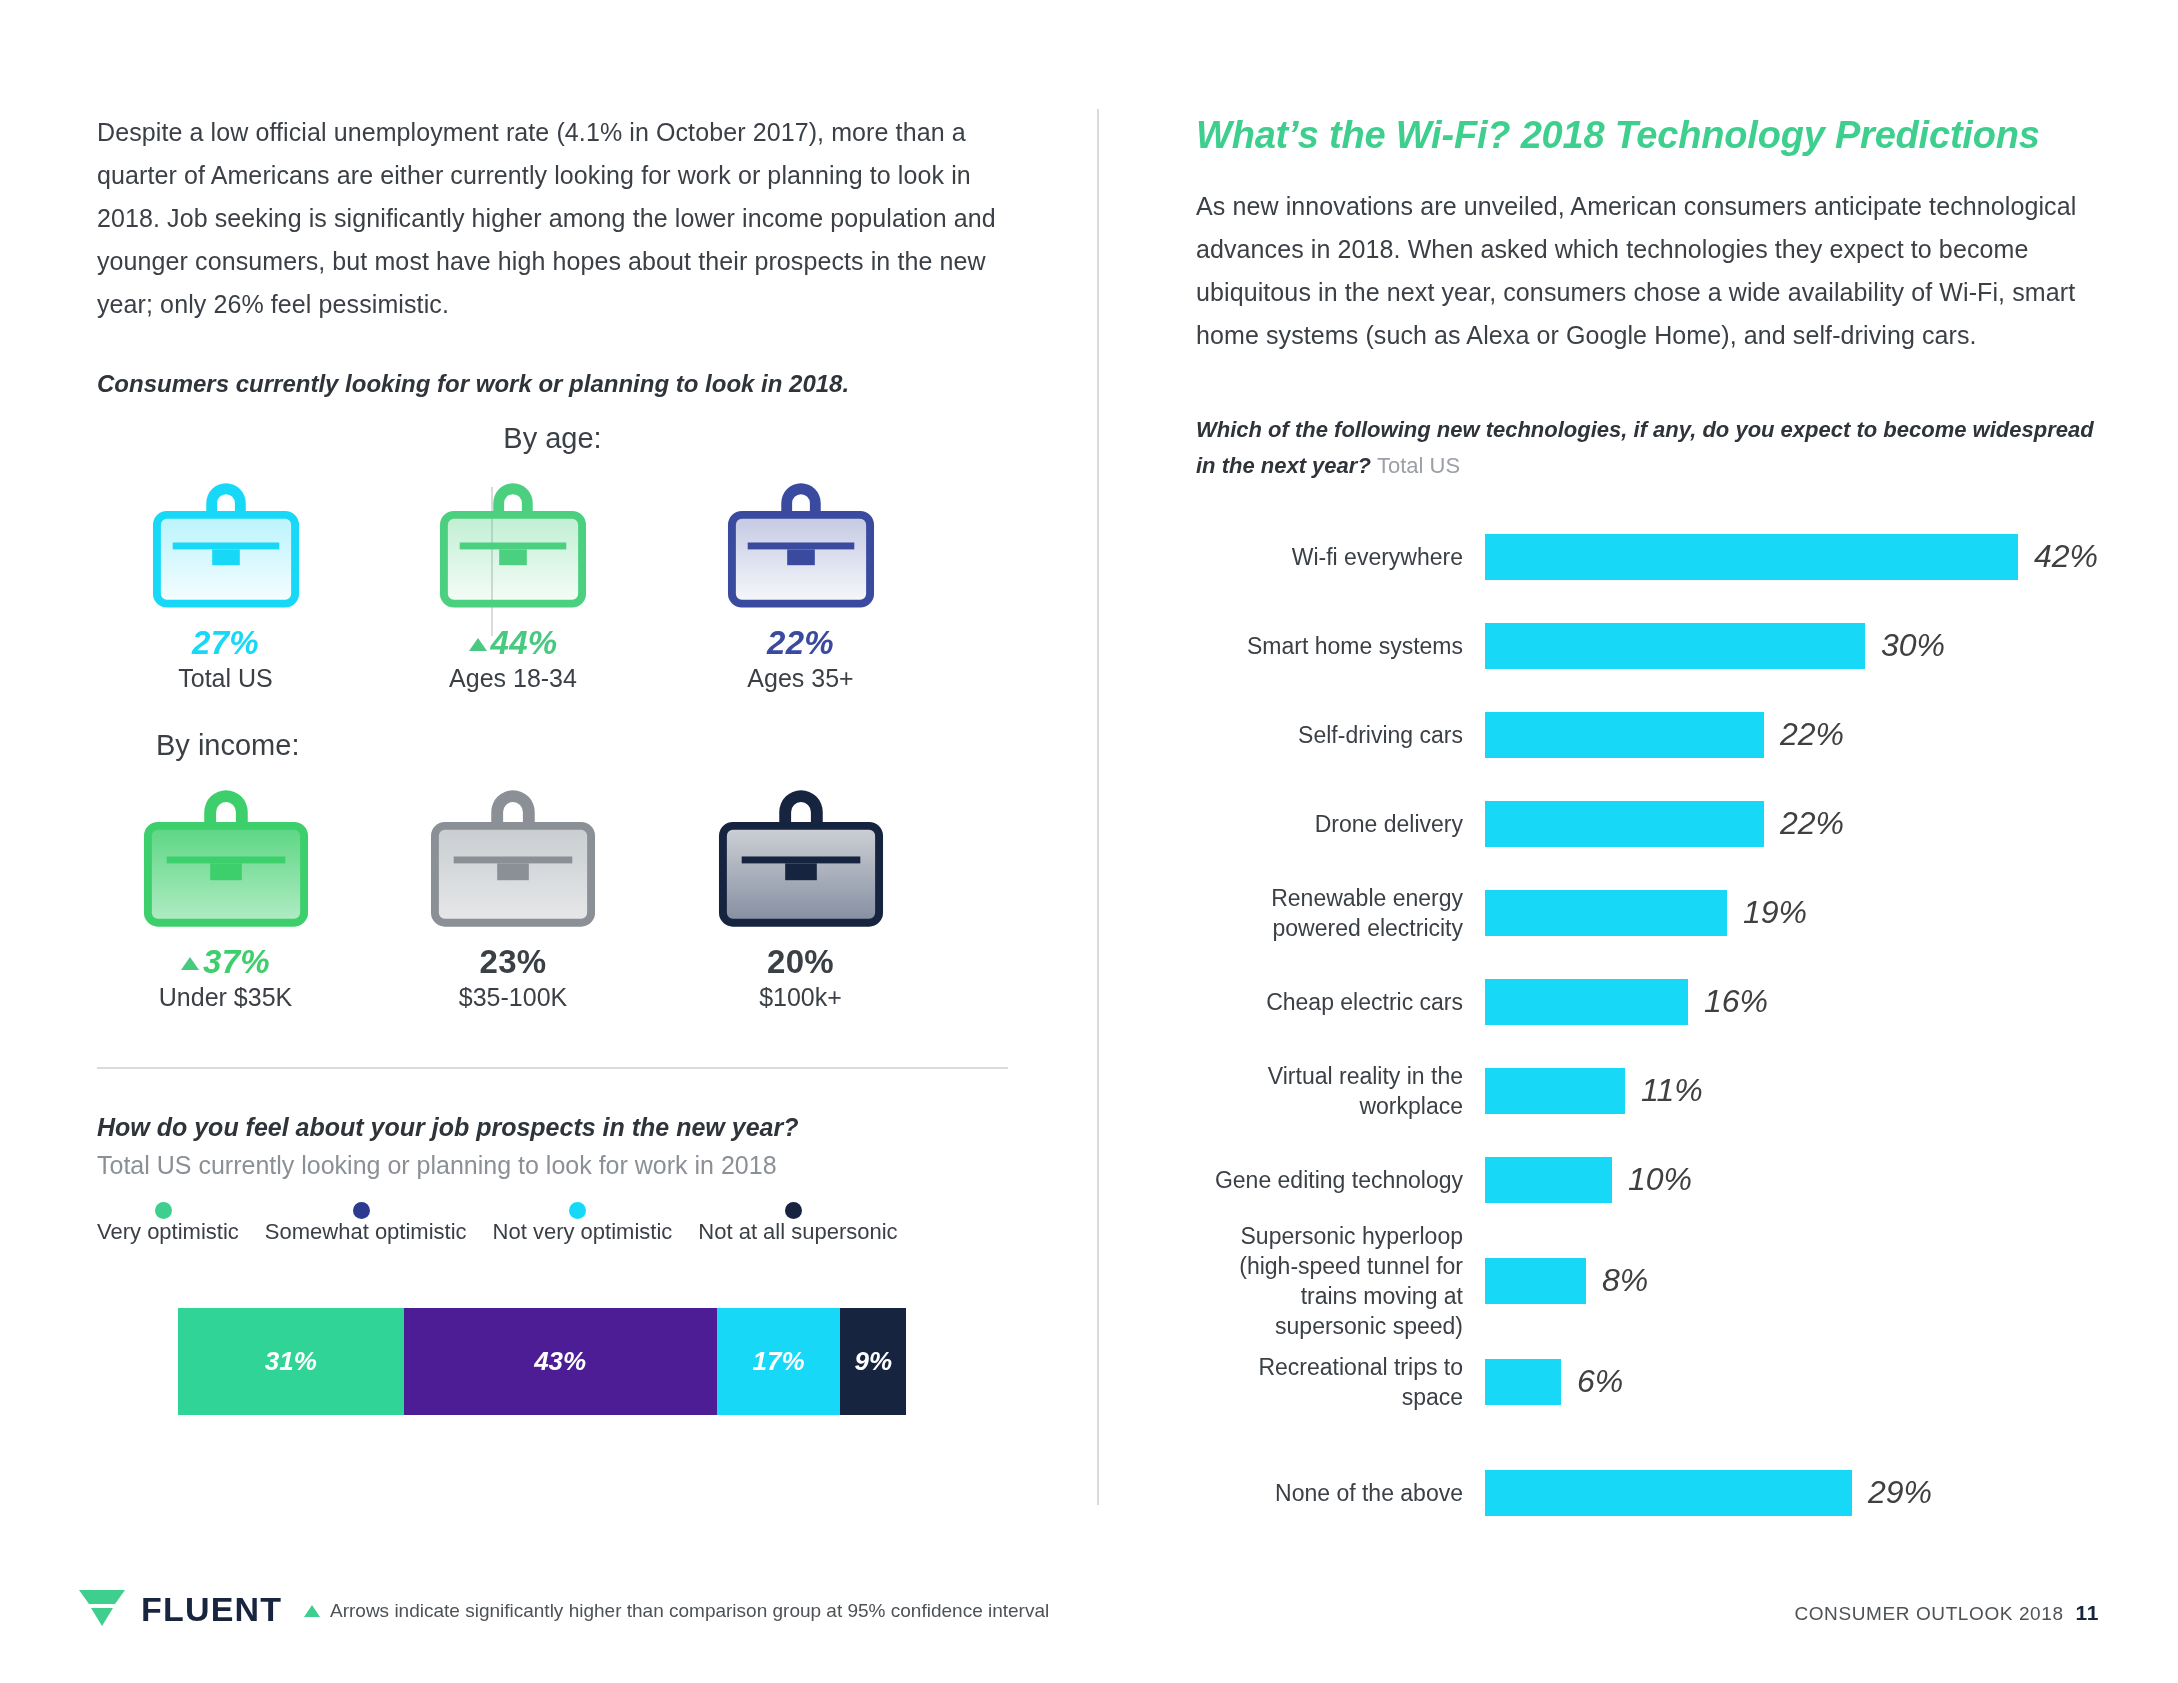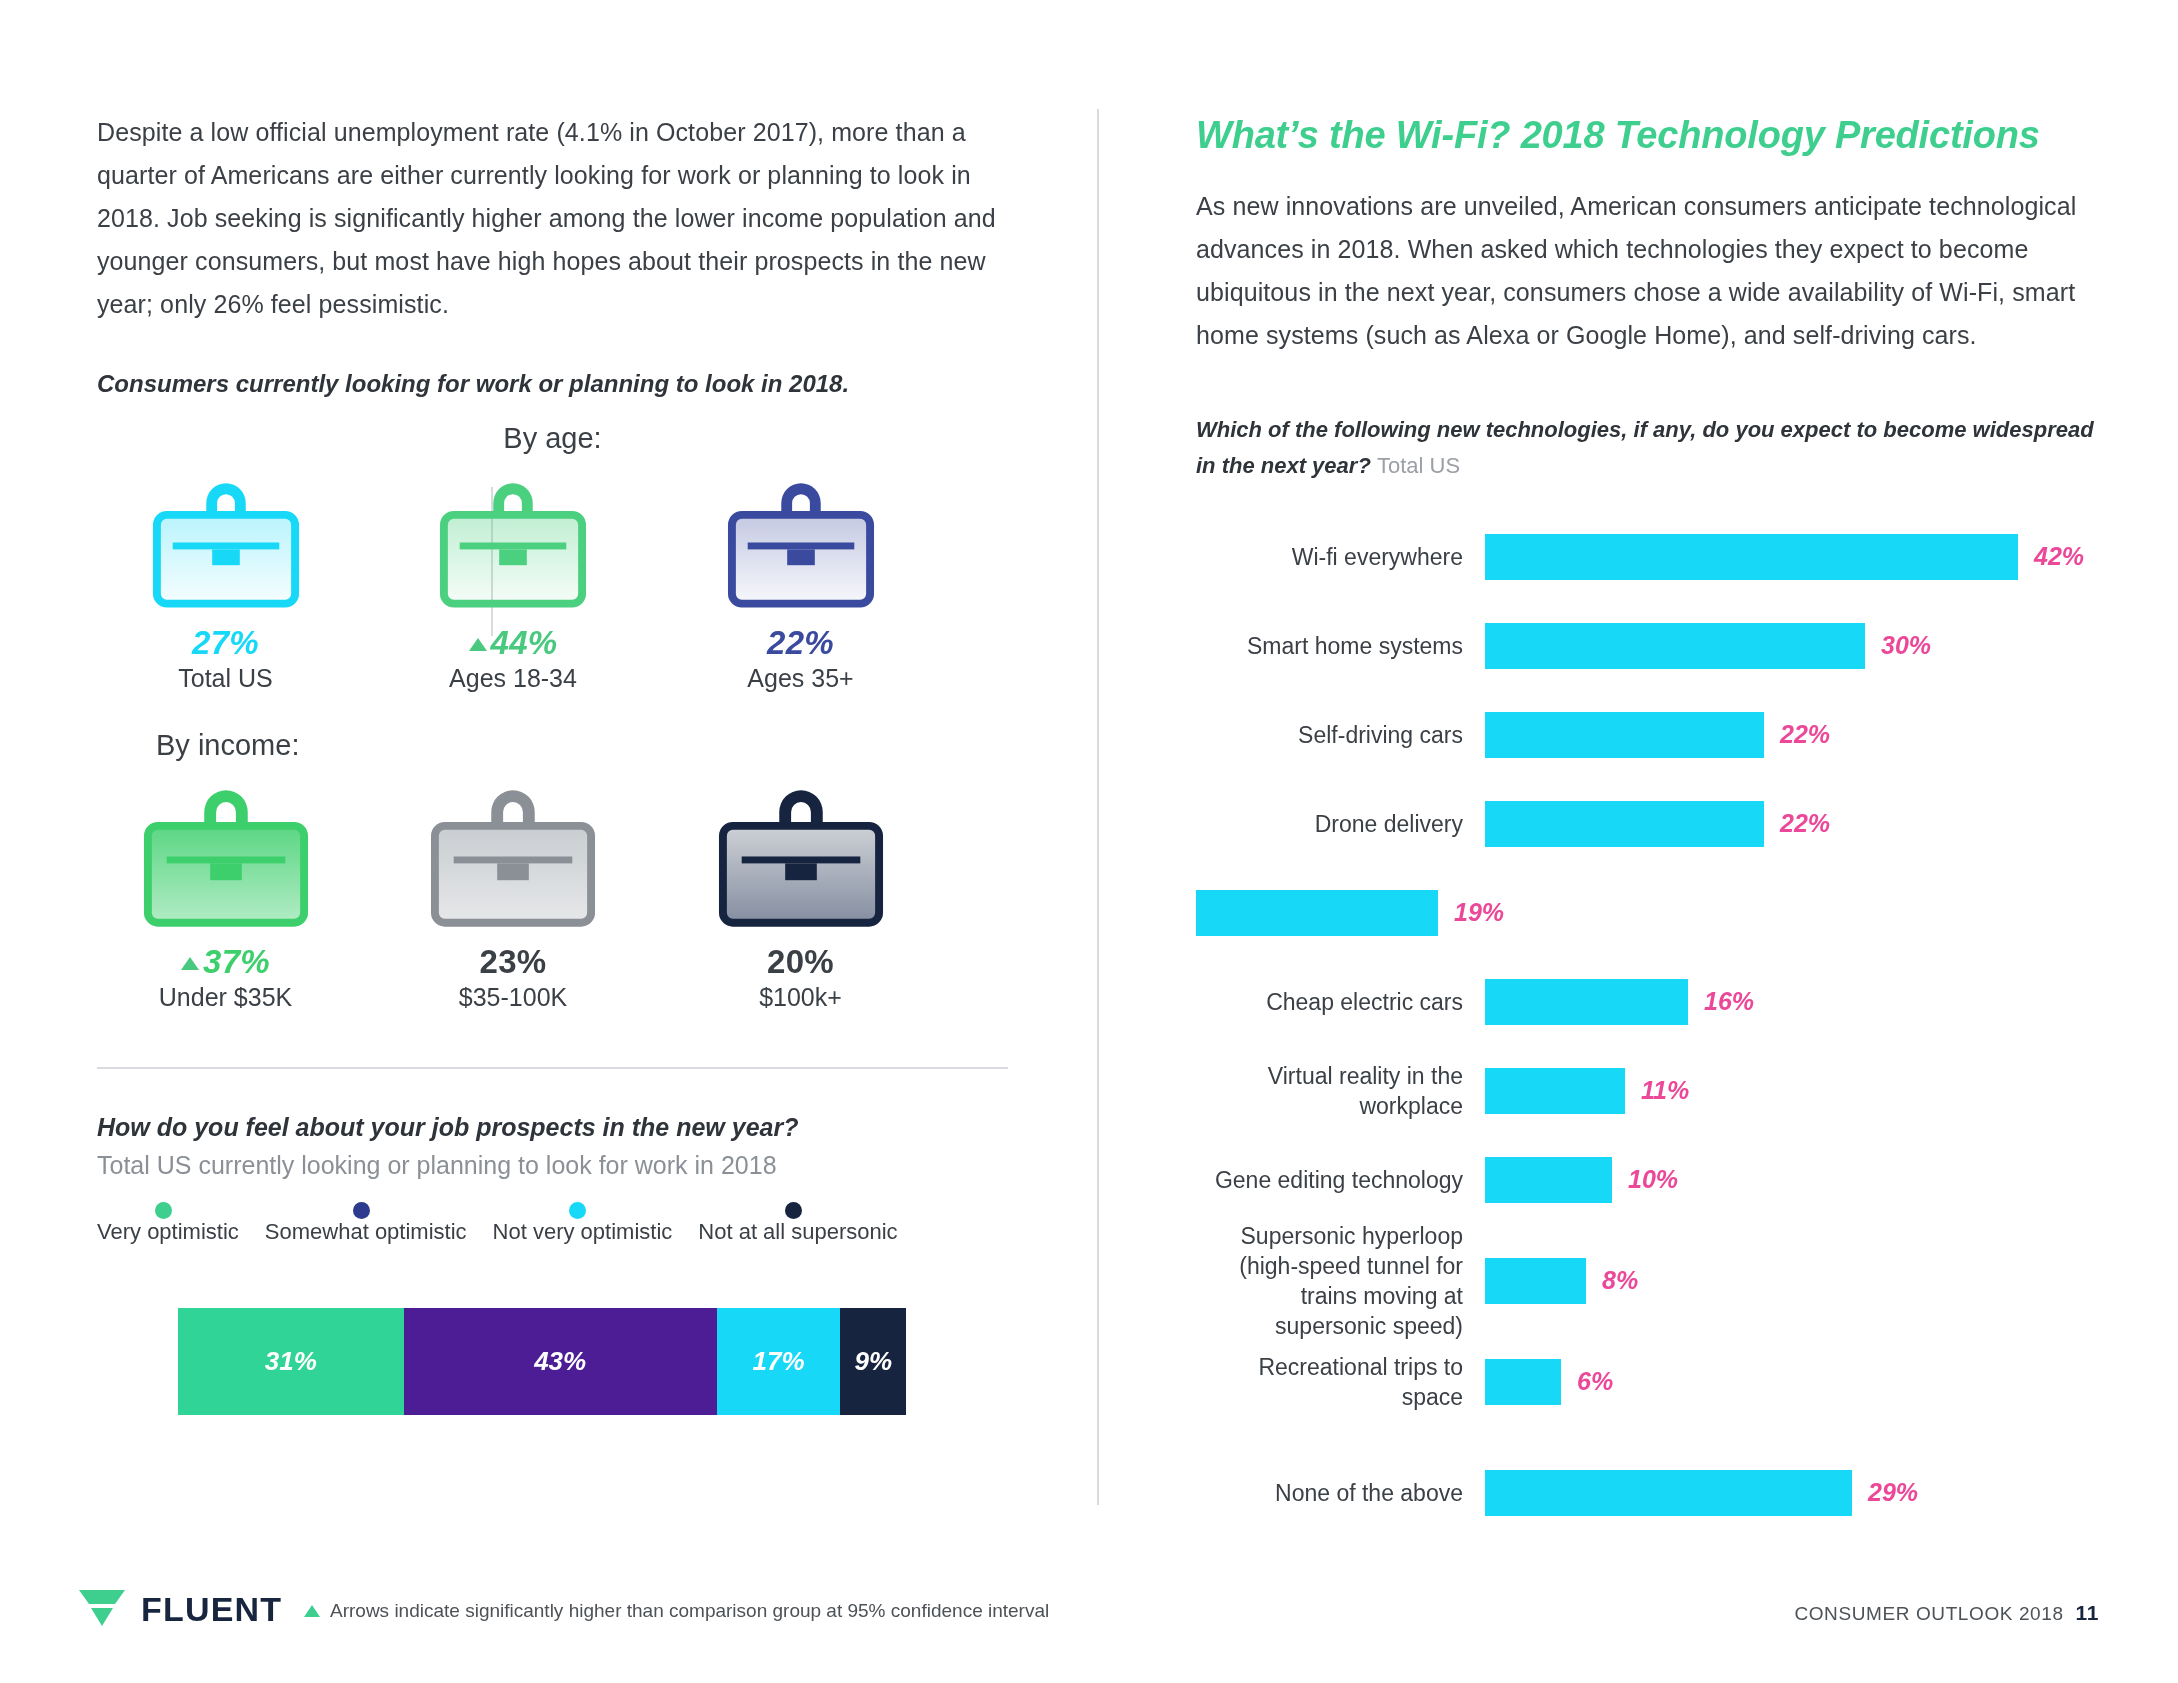--- a/index.html
+++ b/index.html
@@ -213,24 +213,24 @@
   .bar-track {
     flex: 1;
     display: flex;
     align-items: center;
   }
   .bar {
     height: 46px;
     background: #17d9f7;
   }
   .bar-val {
-    font-size: 25px;
-    font-weight: bold;
-    font-style: italic;
-    color: #ec4899;
+    font-size: 32px;
+    font-weight: normal;
+    font-style: italic;
+    color: #404040;
     margin-left: 16px;
     white-space: nowrap;
   }
   .spacer-row { height: 22px; }
   
   .footer {
     position: absolute;
     left: 0;
     top: 1564px;
     width: 2178px;
@@ -482,20 +482,21 @@
 
       <div class="bar-row">
         <div class="bar-label">Drone delivery</div>
         <div class="bar-track">
           <div class="bar" style="width:279px"></div>
           <div class="bar-val">22%</div>
         </div>
       </div>
 
       <div class="bar-row">
+        <div class="bar-label">Renewable energy powered electricity</div>
         <div class="bar-track">
           <div class="bar" style="width:242px"></div>
           <div class="bar-val">19%</div>
         </div>
       </div>
 
       <div class="bar-row">
         <div class="bar-label">Cheap electric cars</div>
         <div class="bar-track">
           <div class="bar" style="width:203px"></div>

